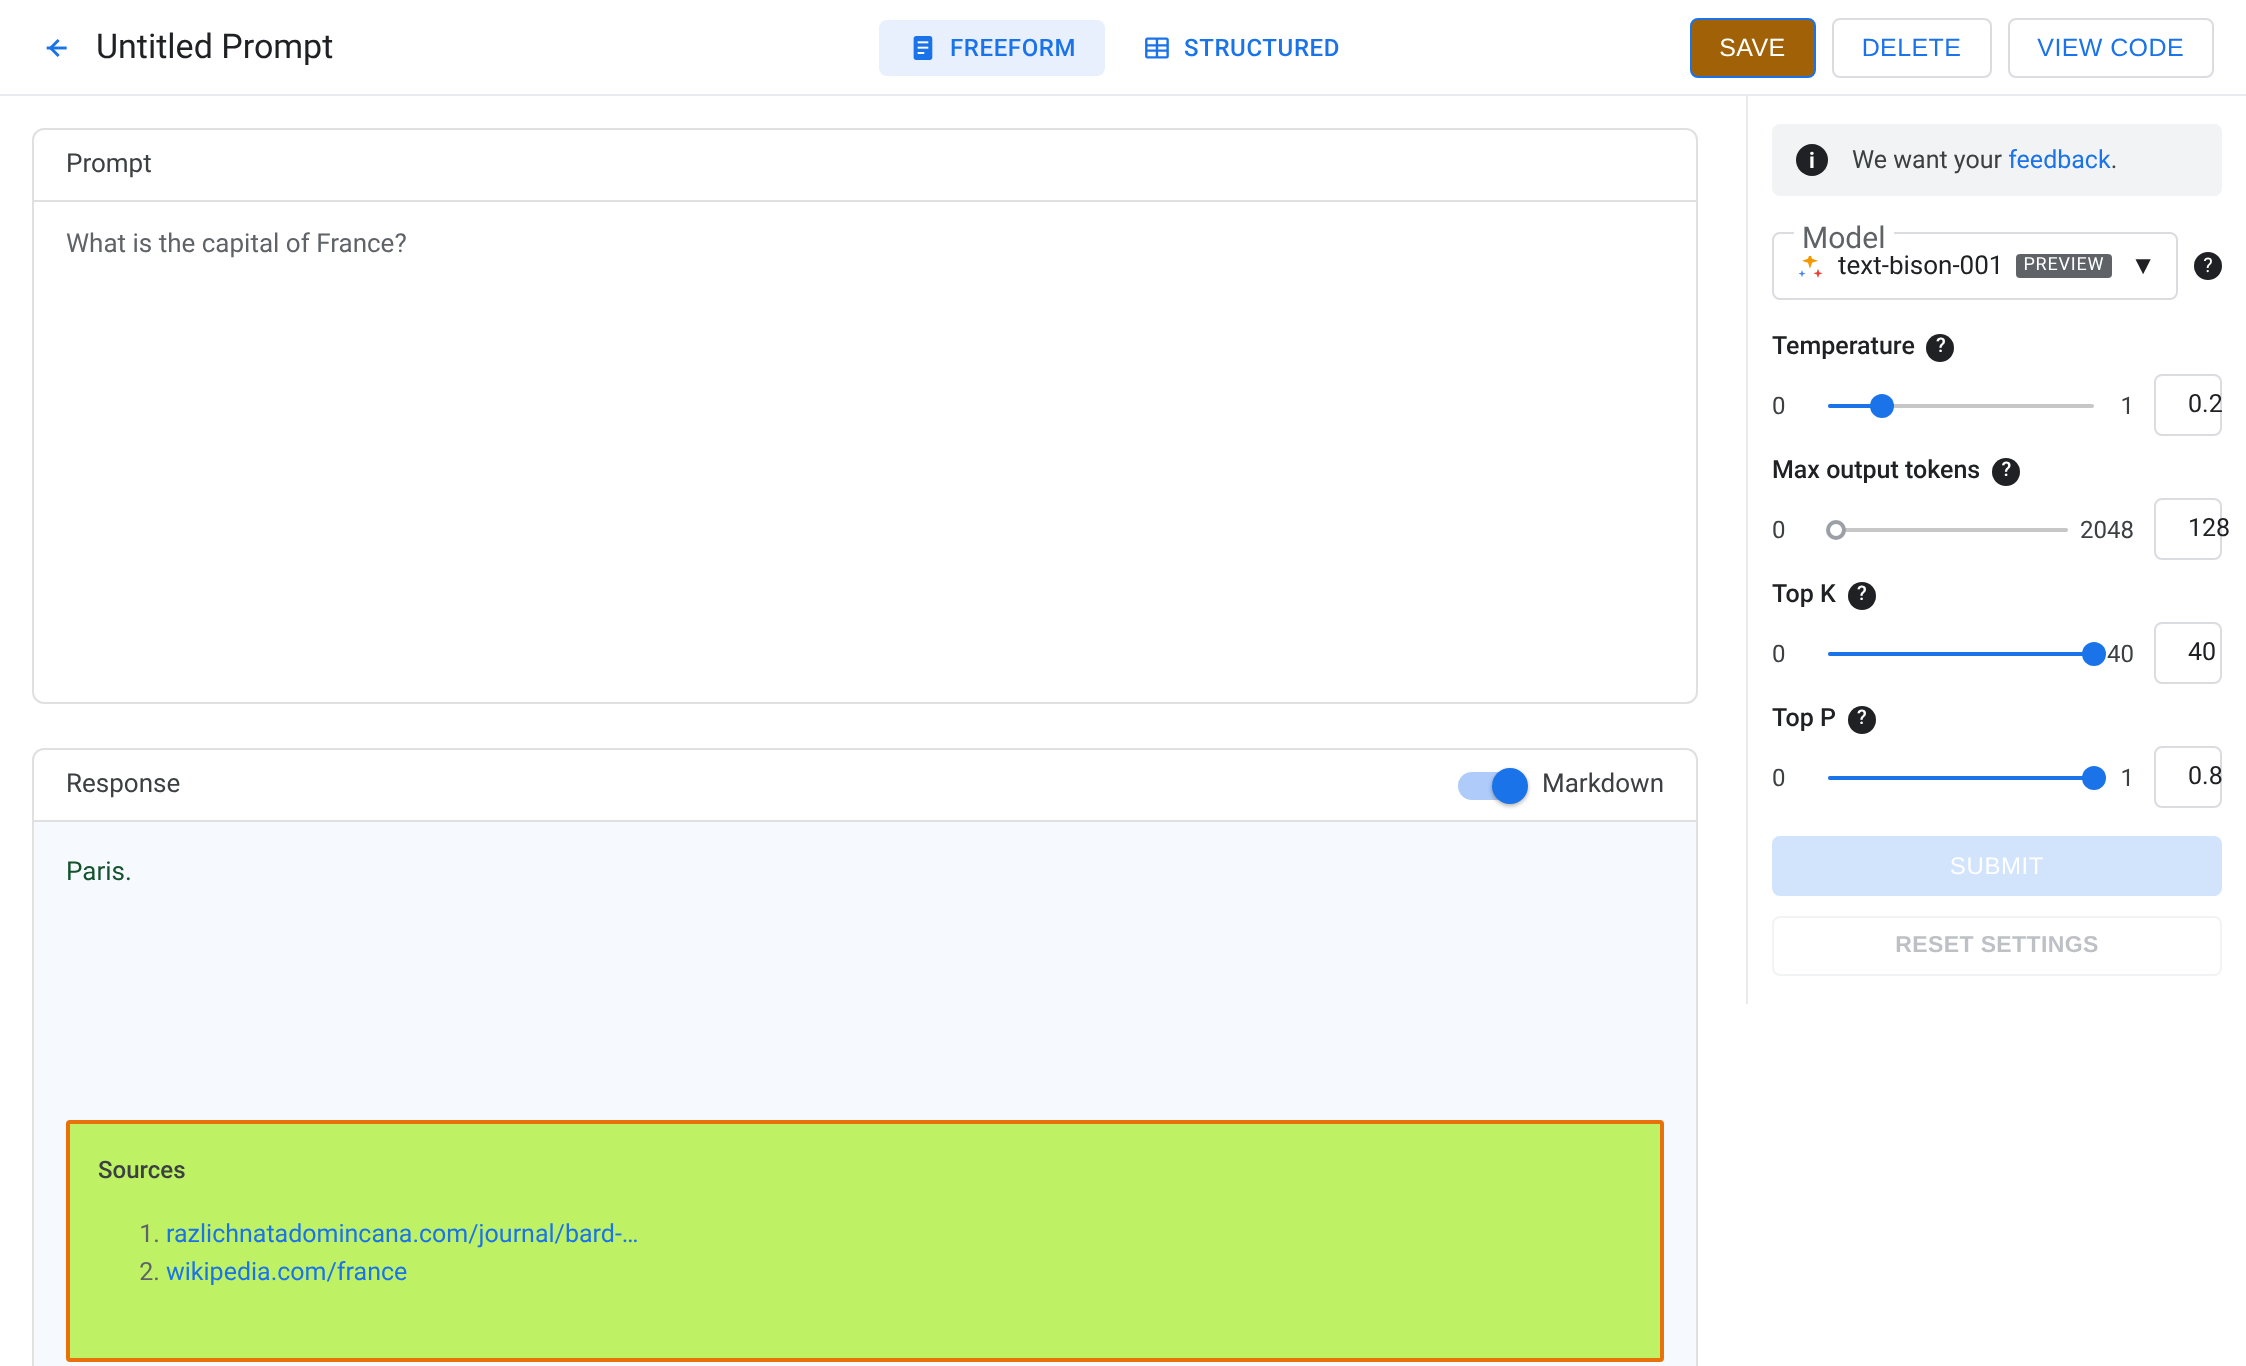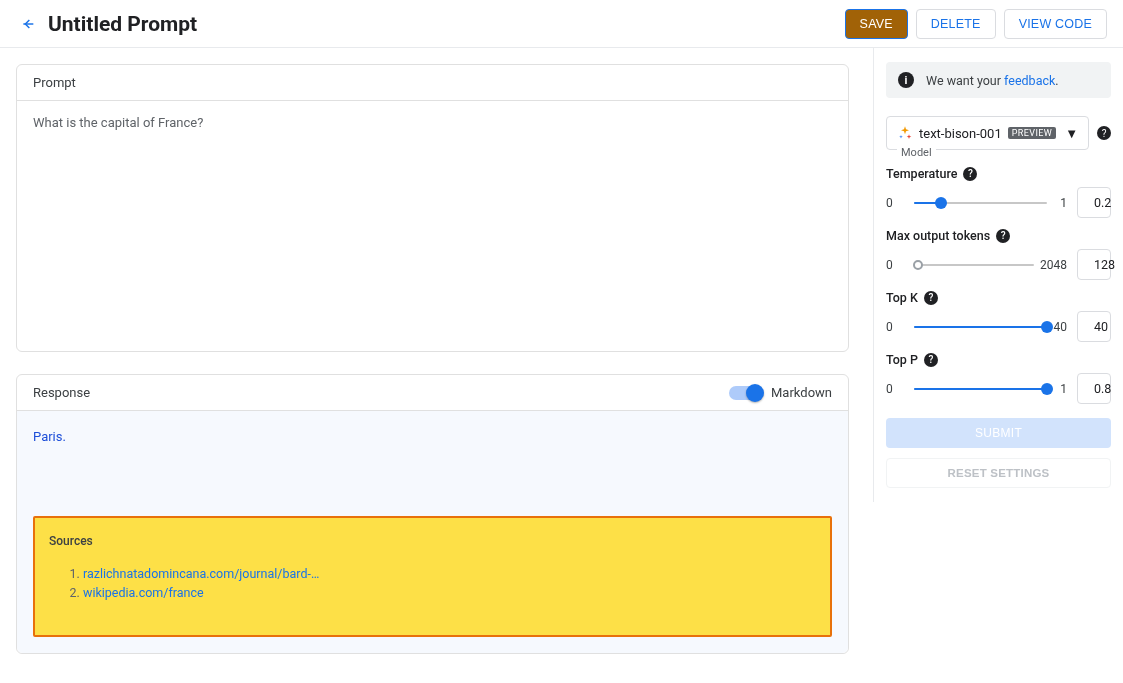--- a/index.html
+++ b/index.html
@@ -1,54 +1,54 @@
 <!DOCTYPE html>
 <html><head>
 <meta charset="utf-8">
 <style>
   * { box-sizing: border-box; }
   html, body { margin: 0; padding: 0; font-family: Roboto, "Helvetica Neue", Arial, sans-serif; font-size: 13px; color: #202124; background: #fff; }
   .topbar { display: flex; align-items: center; height: 48px; padding: 0 16px; border-bottom: 1px solid #e8eaed; }
   .back-btn { width: 24px; height: 24px; display: flex; align-items: center; justify-content: center; margin-right: 8px; color: #1a73e8; cursor: pointer; }
-  .title { font-size: 21px; font-weight: 700; flex: 0 0 auto; }
+  .title { font-size: 17px; font-weight: 400; flex: 0 0 auto; }
   .mode-toggle { display: inline-flex; gap: 4px; background: transparent; margin: 0 auto; }
   .mode-chip { display: inline-flex; align-items: center; gap: 6px; padding: 6px 14px; font-size: 12px; font-weight: 500; color: #1a73e8; border-radius: 4px; cursor: pointer; letter-spacing: 0.3px; }
   .mode-chip.active { background: #e8f0fe; }
   .actions { margin-left: auto; display: flex; gap: 8px; }
   .btn { font-size: 12.5px; padding: 7px 14px; border-radius: 4px; cursor: pointer; border: 1px solid #dadce0; background: #fff; color: #1a73e8; font-weight: 500; letter-spacing: 0.2px; }
   .btn.primary { background: #a16207; color: #fff; border-color: #1a73e8; }
 
   .main-wrap { display: flex; align-items: flex-start; }
   .left-col { flex: 1; padding: 16px 24px 24px 16px; }
   .right-col { width: 250px; border-left: 1px solid #e8eaed; padding: 14px 12px; }
 
   .card { border: 1px solid #e0e0e0; border-radius: 6px; background: #fff; }
   .card-header { padding: 10px 16px; border-bottom: 1px solid #e0e0e0; font-size: 13px; color: #3c4043; display: flex; align-items: center; text-align: right; }
   .prompt-body { padding: 14px 16px; height: 250px; color: #5f6368; }
 
   .response-card { margin-top: 22px; }
   .response-card .card-header { border-bottom: 1px solid #e0e0e0; gap: 16px; }
   .resp-body { background: #f6f9fe; padding: 18px 16px 16px; border-radius: 0 0 6px 6px; }
-  .resp-answer { color: #1d4ed8; font-size: 13px; margin-bottom: 72px; }
-
-  .sources-box { border: 2.5px solid #e8710a; padding: 16px 14px 16px; border-radius: 2px; background: #fde047; }
+  .resp-answer { color: #14532d; font-size: 13px; margin-bottom: 116px; }
+
+  .sources-box { border: 2.5px solid #e8710a; padding: 16px 14px 16px; border-radius: 2px; background: #bef264; }
   .sources-title { font-size: 12px; font-weight: 500; color: #3c4043; margin-bottom: 8px; }
   .sources-list { list-style: decimal; margin: 16px; padding-left: 18px; color: #5f6368; font-size: 12.5px; line-height: 1.55; }
   .sources-list a { color: #1a73e8; text-decoration: none; }
 
   .toggle { display: inline-flex; align-items: center; gap: 8px; margin-left: auto; }
   .switch { width: 34px; height: 14px; background: #aecbfa; border-radius: 14px; position: relative; }
   .switch::after { content: ""; position: absolute; width: 18px; height: 18px; background: #1a73e8; border-radius: 50%; top: -2px; right: -1px; box-shadow: 0 1px 2px rgba(0,0,0,0.3); }
 
   .info-banner { background: #f1f3f4; border-radius: 4px; padding: 10px 12px; font-size: 12.5px; color: #3c4043; display: flex; align-items: center; gap: 12px; margin-bottom: 18px; }
   .info-banner a { color: #1a73e8; text-decoration: none; }
 
   .model-row { position: relative; margin-bottom: 16px; display: flex; align-items: center; gap: 8px; }
   .model-select { flex: 1; border: 1px solid #dadce0; border-radius: 4px; padding: 8px 10px; display: flex; align-items: center; gap: 6px; font-size: 13px; position: relative; cursor: pointer; }
-  .model-label-float { position: absolute; top: -7px; left: 10px; background: #fff; font-size: 11px; color: #5f6368; padding: 0 4px; margin-top: 36px; }
+  .model-label-float { position: absolute; top: -7px; left: 10px; background: #fff; font-size: 15px; color: #5f6368; padding: 0 4px; }
   .preview-badge { background: #5f6368; color: #fff; font-size: 9px; padding: 1px 4px; border-radius: 2px; letter-spacing: 0.4px; }
   .dropdown-arrow { margin-left: auto; }
 
   .param { margin-bottom: 6px; }
   .param-label { font-size: 12.5px; font-weight: 500; display: flex; align-items: center; gap: 6px; margin-bottom: 6px; }
   .help-dot { width: 14px; height: 14px; border-radius: 50%; background: #202124; color: #fff; font-size: 10px; display: inline-flex; align-items: center; justify-content: center; cursor: pointer; }
   .param-row { display: flex; align-items: center; gap: 10px; margin-bottom: 10px; }
   .slider-wrap { display: flex; align-items: center; gap: 6px; flex: 1; }
   .slider-min, .slider-max { font-size: 12px; color: #3c4043; width: 22px; }
   .slider-max { text-align: right; width: auto; min-width: 14px; }
@@ -71,20 +71,38 @@
 
 <div class="topbar">
   <div class="back-btn">
     <svg class="icon-svg" viewBox="0 0 24 24" fill="none" stroke="#1a73e8" stroke-width="2.2">
         <path d="M14 6l-6 6 6 6"></path>
         <path d="M20 12H5"></path>
       </svg>
   </div>
   <div class="title">Untitled Prompt</div>
 
+  <div class="mode-toggle" style="position:absolute; left:50%; transform:translateX(-50%);">
+    <div class="mode-chip active">
+      <svg class="icon-svg" viewBox="0 0 24 24" fill="#1a73e8">
+          <rect x="5" y="3" width="14" height="18" rx="2"></rect>
+          <rect x="8" y="7" width="8" height="1.5" fill="#fff"></rect>
+          <rect x="8" y="11" width="8" height="1.5" fill="#fff"></rect>
+          <rect x="8" y="15" width="5" height="1.5" fill="#fff"></rect>
+        </svg>
+      <span>FREEFORM</span>
+    </div>
+    <div class="mode-chip">
+      <svg class="icon-svg" viewBox="0 0 24 24" fill="none" stroke="#1a73e8" stroke-width="1.8">
+          <rect x="4" y="5" width="16" height="14" rx="1"></rect>
+          <path d="M4 10h16M4 14h16M12 5v14"></path>
+        </svg>
+      <span>STRUCTURED</span>
+    </div>
+  </div>
 
   <div class="actions">
     <button class="btn primary">SAVE</button>
     <button class="btn">DELETE</button>
     <button class="btn">VIEW CODE</button>
   </div>
 </div>
 
 <div class="main-wrap">
   <div class="left-col">

